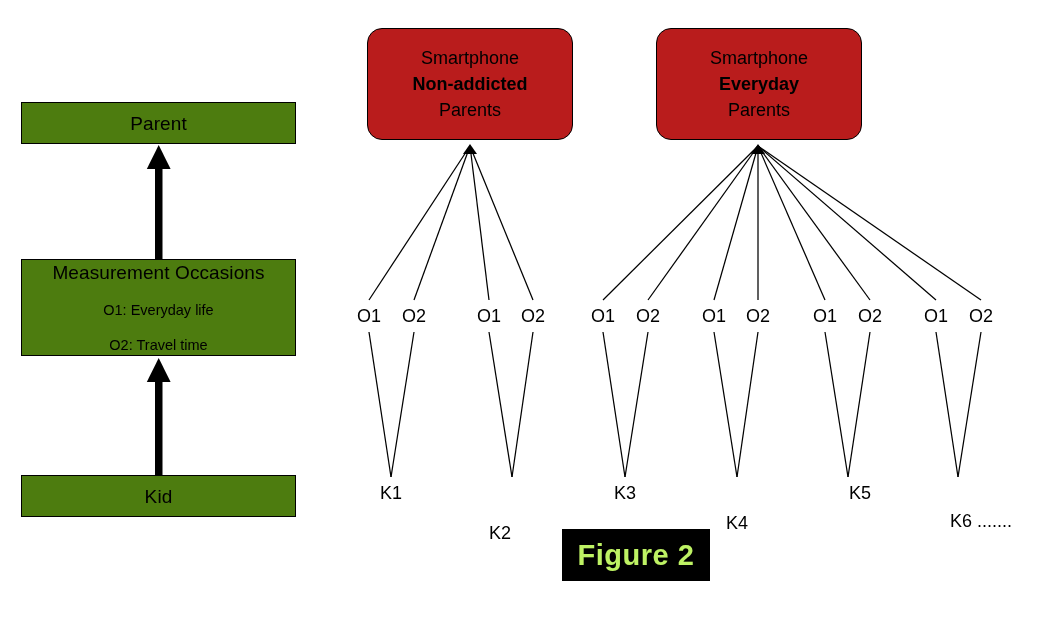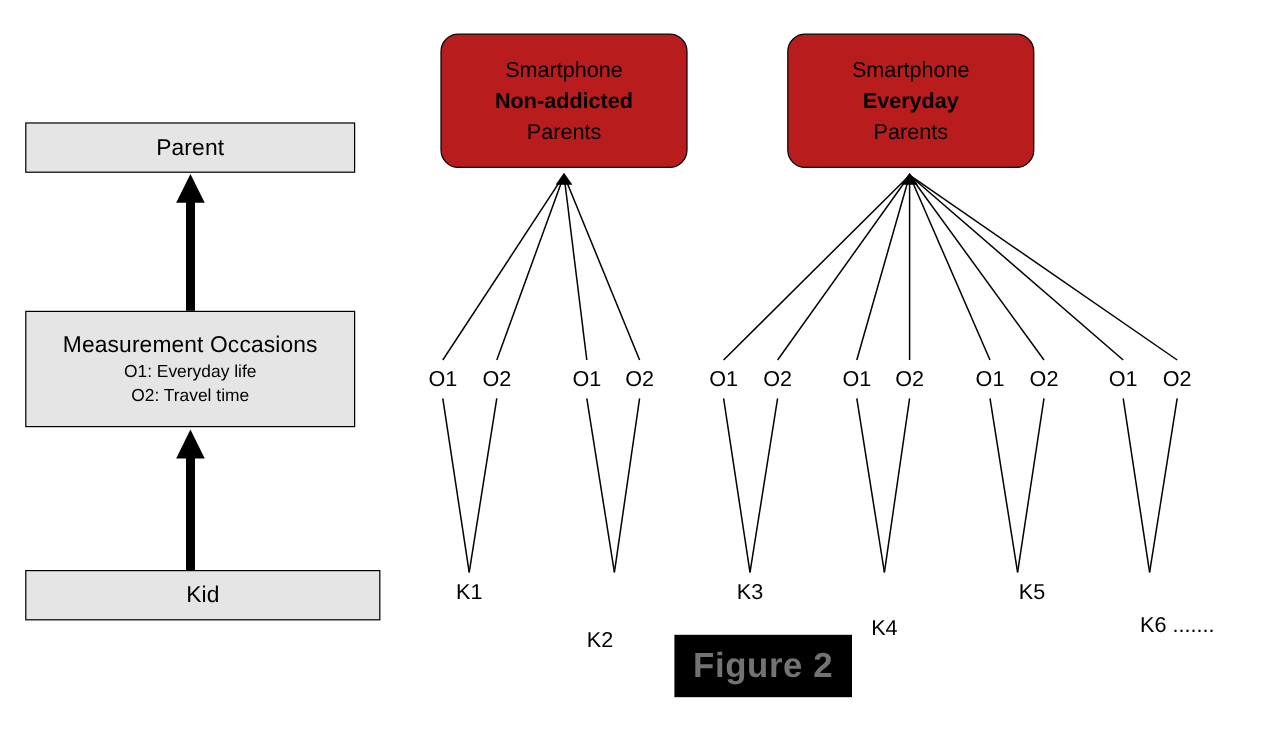--- a/index.html
+++ b/index.html
@@ -18,21 +18,21 @@
     position: relative;
     width: 1054px;
     height: 620px;
   }
 
   
   .rect-box {
     position: absolute;
     box-sizing: border-box;
     border: 1.6px solid #000;
-    background: #e5e5e5;
+    background: #4d7c0f;
     display: flex;
     flex-direction: column;
     align-items: center;
     justify-content: center;
     text-align: center;
   }
   .box-title {
     font-size: 19px;
     line-height: 25px;
     letter-spacing: 0.1px;
@@ -77,45 +77,45 @@
     position: absolute;
     left: 0; top: 0;
     width: 1054px; height: 620px;
     pointer-events: none;
   }
 
   
   #figure-caption {
     position: absolute;
     background: #000000;
-    color: #737373;
+    color: #bef264;
     font-weight: bold;
     font-size: 29px;
     letter-spacing: 0.5px;
     display: flex;
     align-items: center;
     justify-content: center;
   }
 </style>
 </head>
 <body>
 
 <div id="stage">
 
   <div class="rect-box" style="left:21px; top:102px; width:275px; height:42px;">
     <div class="box-title">Parent</div>
   </div>
 
-  <div class="rect-box" style="left:21px; top:259px; width:275px; height:97px;">
+  <div class="rect-box" style="left:21px; top:259px; width:275px; height:97px;justify-content:space-between;">
     <div class="box-title">Measurement Occasions</div>
     <div class="box-sub">O1: Everyday life</div>
     <div class="box-sub">O2: Travel time</div>
   </div>
 
-  <div class="rect-box" style="left:21px; top:475px; width:296px; height:42px;">
+  <div class="rect-box" style="left:21px; top:475px; width:275px; height:42px;">
     <div class="box-title">Kid</div>
   </div>
 
   <div class="round-box" style="left:367px; top:28px; width:206px; height:112px;">
     <div class="round-line">Smartphone</div>
     <div class="round-line strong">Non-addicted</div>
     <div class="round-line">Parents</div>
   </div>
 
   <div class="round-box" style="left:656px; top:28px; width:206px; height:112px;">

